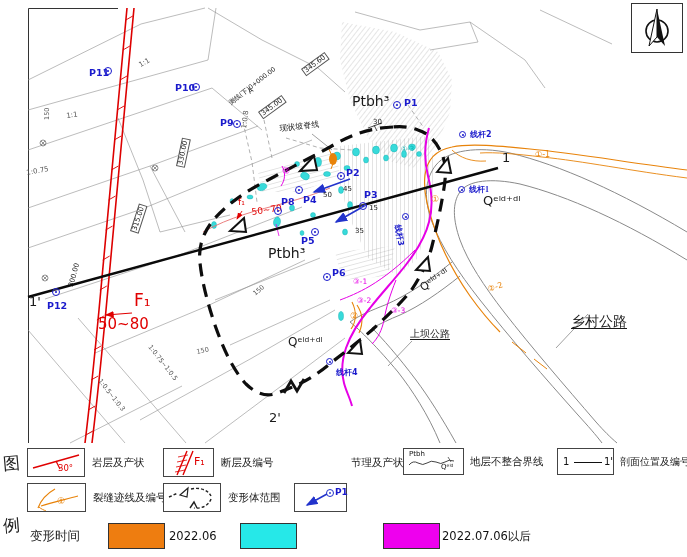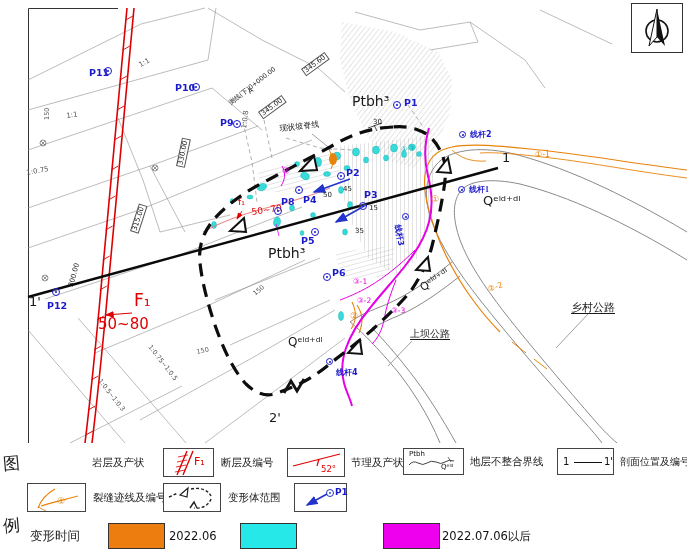--- a/index.html
+++ b/index.html
@@ -182,21 +182,21 @@
       <div class="ml" style="left: 98px; top: 317px; font-size: 15px; color: rgb(224, 0, 0);">50~80</div>
       <div class="ml" style="left: 238px; top: 198px; font-size: 9px; color: rgb(224, 0, 0);">f₁</div>
       <div class="ml" style="left: 251px; top: 208px; font-size: 9px; color: rgb(224, 0, 0); transform: rotate(-8deg);">50~70</div>
       <div class="ml" style="left: 502px; top: 151px; font-size: 13px; color: rgb(26, 26, 26);">1</div>
       <div class="ml" style="left: 29px; top: 295px; font-size: 13px; color: rgb(26, 26, 26);">1'</div>
       <div class="ml" style="left: 269px; top: 411px; font-size: 13px; color: rgb(26, 26, 26);">2'</div>
       <div class="ml" style="left: 279px; top: 125px; font-size: 8px; color: rgb(26, 26, 26); transform: rotate(-6deg);">现状坡脊线</div>
       <div class="ml" style="left: 247px; top: 90px; font-size: 7px; color: rgb(26, 26, 26); transform: rotate(-38deg);">A</div>
       <div class="ml" style="left: 228px; top: 101px; font-size: 6.5px; color: rgb(26, 26, 26); transform: rotate(-38deg);">测线(下)0+000.00</div>
       <div class="ml ul" style="left: 410px; top: 329px; font-size: 10px; color: rgb(26, 26, 26);">上坝公路</div>
-      <div class="ml ul" style="left: 571px; top: 302px; font-size: 11px; color: rgb(26, 26, 26);">乡村公路</div>
+      <div class="ml ul" style="left: 571px; top: 314px; font-size: 14px; color: rgb(26, 26, 26);">乡村公路</div>
       <div class="ml bx" style="left: 301px; top: 69px; font-size: 7px; color: rgb(26, 26, 26); transform: rotate(-36deg);">345.60</div>
       <div class="ml bx" style="left: 258px; top: 112px; font-size: 7px; color: rgb(26, 26, 26); transform: rotate(-36deg);">345.00</div>
       <div class="ml bx" style="left: 176px; top: 166px; font-size: 7px; color: rgb(26, 26, 26); transform: rotate(-78deg);">330.00</div>
       <div class="ml bx" style="left: 130px; top: 231px; font-size: 7px; color: rgb(26, 26, 26); transform: rotate(-72deg);">315.00</div>
       <div class="ml" style="left: 68px; top: 286px; font-size: 7px; color: rgb(26, 26, 26); transform: rotate(-75deg);">300.00</div>
       <div class="ml" style="left: 138px; top: 63px; font-size: 7px; color: rgb(85, 85, 85); transform: rotate(-30deg);">1:1</div>
       <div class="ml" style="left: 66px; top: 113px; font-size: 7px; color: rgb(85, 85, 85); transform: rotate(-8deg);">1:1</div>
       <div class="ml" style="left: 26px; top: 170px; font-size: 7px; color: rgb(85, 85, 85); transform: rotate(-10deg);">1:0.75</div>
       <div class="ml" style="left: 241px; top: 128px; font-size: 7px; color: rgb(85, 85, 85); transform: rotate(-82deg);">1:0.8</div>
       <div class="ml" style="left: 152px; top: 344px; font-size: 6.5px; color: rgb(85, 85, 85); transform: rotate(52deg);">1:0.75~1:0.5</div>
@@ -254,39 +254,39 @@
     <svg width="50" height="48">
       <circle cx="25" cy="27" r="11" stroke="#111" fill="none" stroke-width="1.6"></circle>
       <path d="M25,5 L33,42 L25,33 Z" fill="#111"></path>
       <path d="M25,5 L17,42 L25,33 Z" fill="#fff" stroke="#111" stroke-width="1"></path>
     </svg>
   </div>
 
   <div class="lgchar" style="left:3px;top:452px">图</div>
   <div class="lgchar" style="left:3px;top:514px">例</div>
 
+  <div class="lbox" style="left:27px;top:448px;width:58px;height:29px">
+    <svg width="56" height="27">
+      <line x1="5" y1="19" x2="51" y2="6" stroke="#e00000" stroke-width="1.3"></line>
+      <line x1="28" y1="12" x2="32" y2="20" stroke="#e00000" stroke-width="1.3"></line>
+    </svg>
+    <span class="lv" style="left:30px;top:15px;font-size:8.5px">30°</span>
+  </div>
   <div class="lt" style="left:92px;top:456px">岩层及产状</div>
 
   <div class="lbox" style="left:163px;top:448px;width:51px;height:29px">
     <svg width="49" height="27">
       <line x1="13" y1="26" x2="23" y2="2" stroke="#e00000" stroke-width="1.4"></line>
       <line x1="19" y1="26" x2="29" y2="2" stroke="#e00000" stroke-width="1.4"></line>
       <path d="M14,8 L24,6 M13,13 L23,11 M12,18 L22,16 M11,23 L21,21" stroke="#e00000" stroke-width="0.8"></path>
     </svg>
     <span class="lv" style="left:30px;top:7px;font-size:11px">F₁</span>
   </div>
   <div class="lt" style="left:221px;top:456px">断层及编号</div>
 
-  <div class="lbox" style="left:287px;top:448px;width:58px;height:29px">
-    <svg width="56" height="27">
-      <line x1="5" y1="17" x2="52" y2="5" stroke="#e00000" stroke-width="1.2"></line>
-      <line x1="31" y1="10" x2="29" y2="17" stroke="#e00000" stroke-width="1.2"></line>
-    </svg>
-    <span class="lv" style="left:33px;top:16px;font-size:8.5px">52°</span>
-  </div>
   <div class="lt" style="left:351px;top:456px">节理及产状</div>
 
   <div class="lbox" style="left:403px;top:448px;width:61px;height:27px">
     <svg width="59" height="25">
       <path d="M5,16 q4,-5 9,-2 q5,3 9,0 q4,-3 9,-1 q5,3 9,0 q4,-3 9,-1" stroke="#444" stroke-width="1" fill="none"></path>
       <line x1="44" y1="8" x2="47" y2="13" stroke="#444" stroke-width="0.8"></line>
     </svg>
     <span class="lvb" style="left:5px;top:2px;font-size:7px">Ptbh</span>
     <span class="lvb" style="left:37px;top:15px;font-size:7px">Qᵉˡᵈ</span>
   </div>

